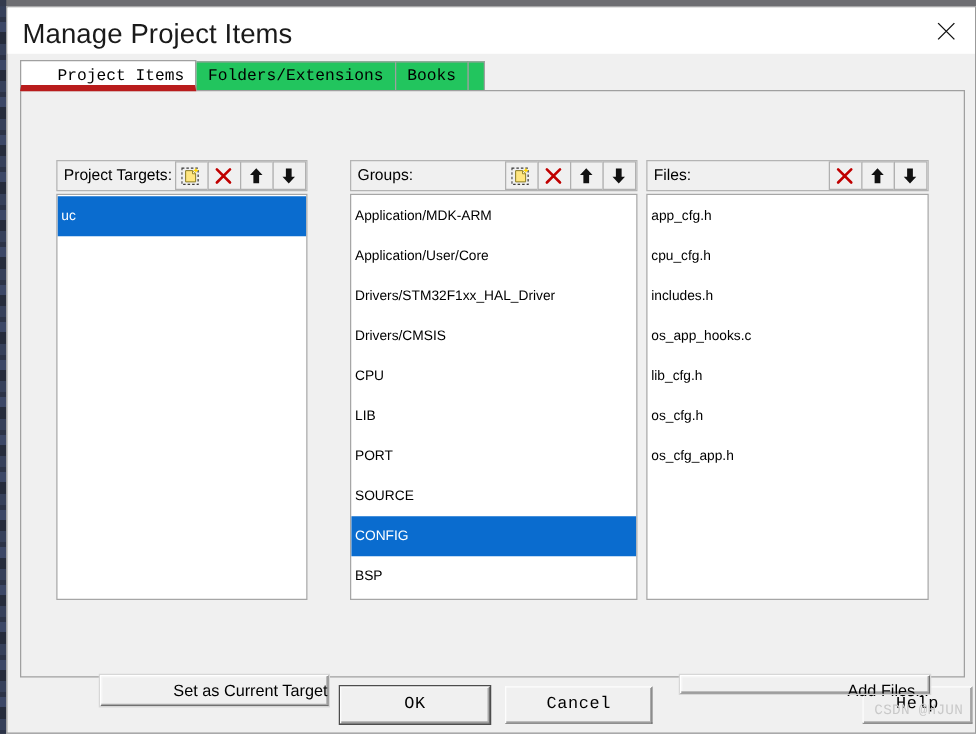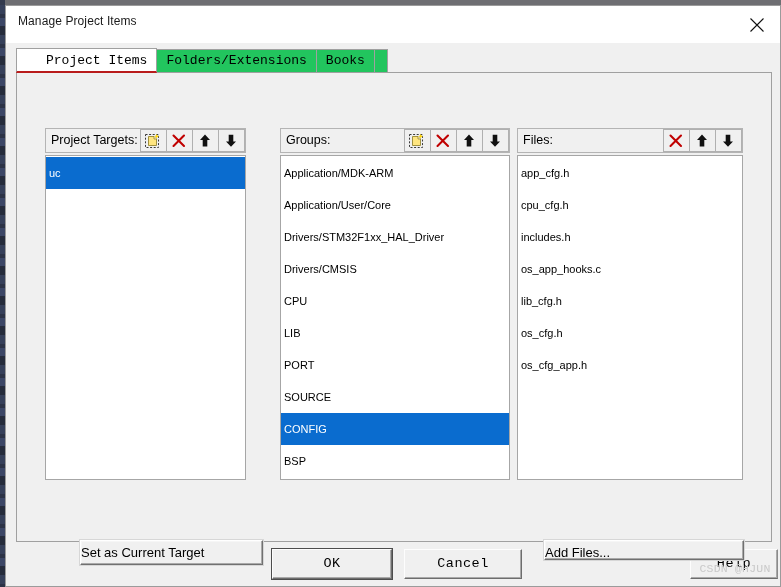--- a/index.html
+++ b/index.html
@@ -72,21 +72,21 @@
     left: 0; top: 0;
     width: 100%;
     height: 37px;
     background: #ffffff;
     box-sizing: border-box;
   }
   #title-text {
     position: absolute;
     left: 12px;
     top: 8px;
-    font-size: 12px;
+    font-size: 22px;
     color: #1a1a1a;
     letter-spacing: 0.1px;
     white-space: nowrap;
   }
   #close-button {
     position: absolute;
     right: 0px; top: 0px;
     width: 46px; height: 37px;
     cursor: default;
   }
@@ -116,21 +116,21 @@
     white-space: nowrap;
     cursor: default;
   }
   .tab + .tab { margin-left: -1px; }
   .tab.active {
     background: #ffffff;
     height: 25px;
     line-height: 23px;
     top: -1px;
     z-index: 6;
-    border-bottom: 2px solid #b91c1c;
+    border-bottom: 5px solid #b91c1c;
     padding-left: 29px;
   }
   .tab.spacer {
     width: 14px;
     padding: 0;
   }
 
   
   #tabbody {
     position: absolute;
@@ -207,35 +207,35 @@
 
   
   .btn {
     background: #f0f0f0;
     border-top: 1px solid #ffffff;
     border-left: 1px solid #ffffff;
     border-right: 1px solid #707070;
     border-bottom: 1px solid #707070;
     box-shadow: inset -1px -1px 0 #a9a9a9, inset 1px 1px 0 #f6f6f6;
     box-sizing: border-box;
-    text-align: left;
+    text-align: right;
     color: #000;
     cursor: default;
     position: absolute;
     outline: 1px solid #d7d7d7;
   }
   #btn-set-current {
     left: 63px; top: 467px;
     width: 183px; height: 25px;
     line-height: 23px;
     font-size: 13px;
   }
   #btn-add-files {
     left: 527px; top: 467px;
-    width: 200px; height: 20px;
+    width: 200px; height: 15px;
     line-height: 23px;
     font-size: 13px;
   }
 
   
   #actionrow { position: absolute; left: 0; top: 543px; width: 100%; height: 34px; }
   .action-btn {
     position: absolute;
     height: 30px;
     line-height: 28px;

